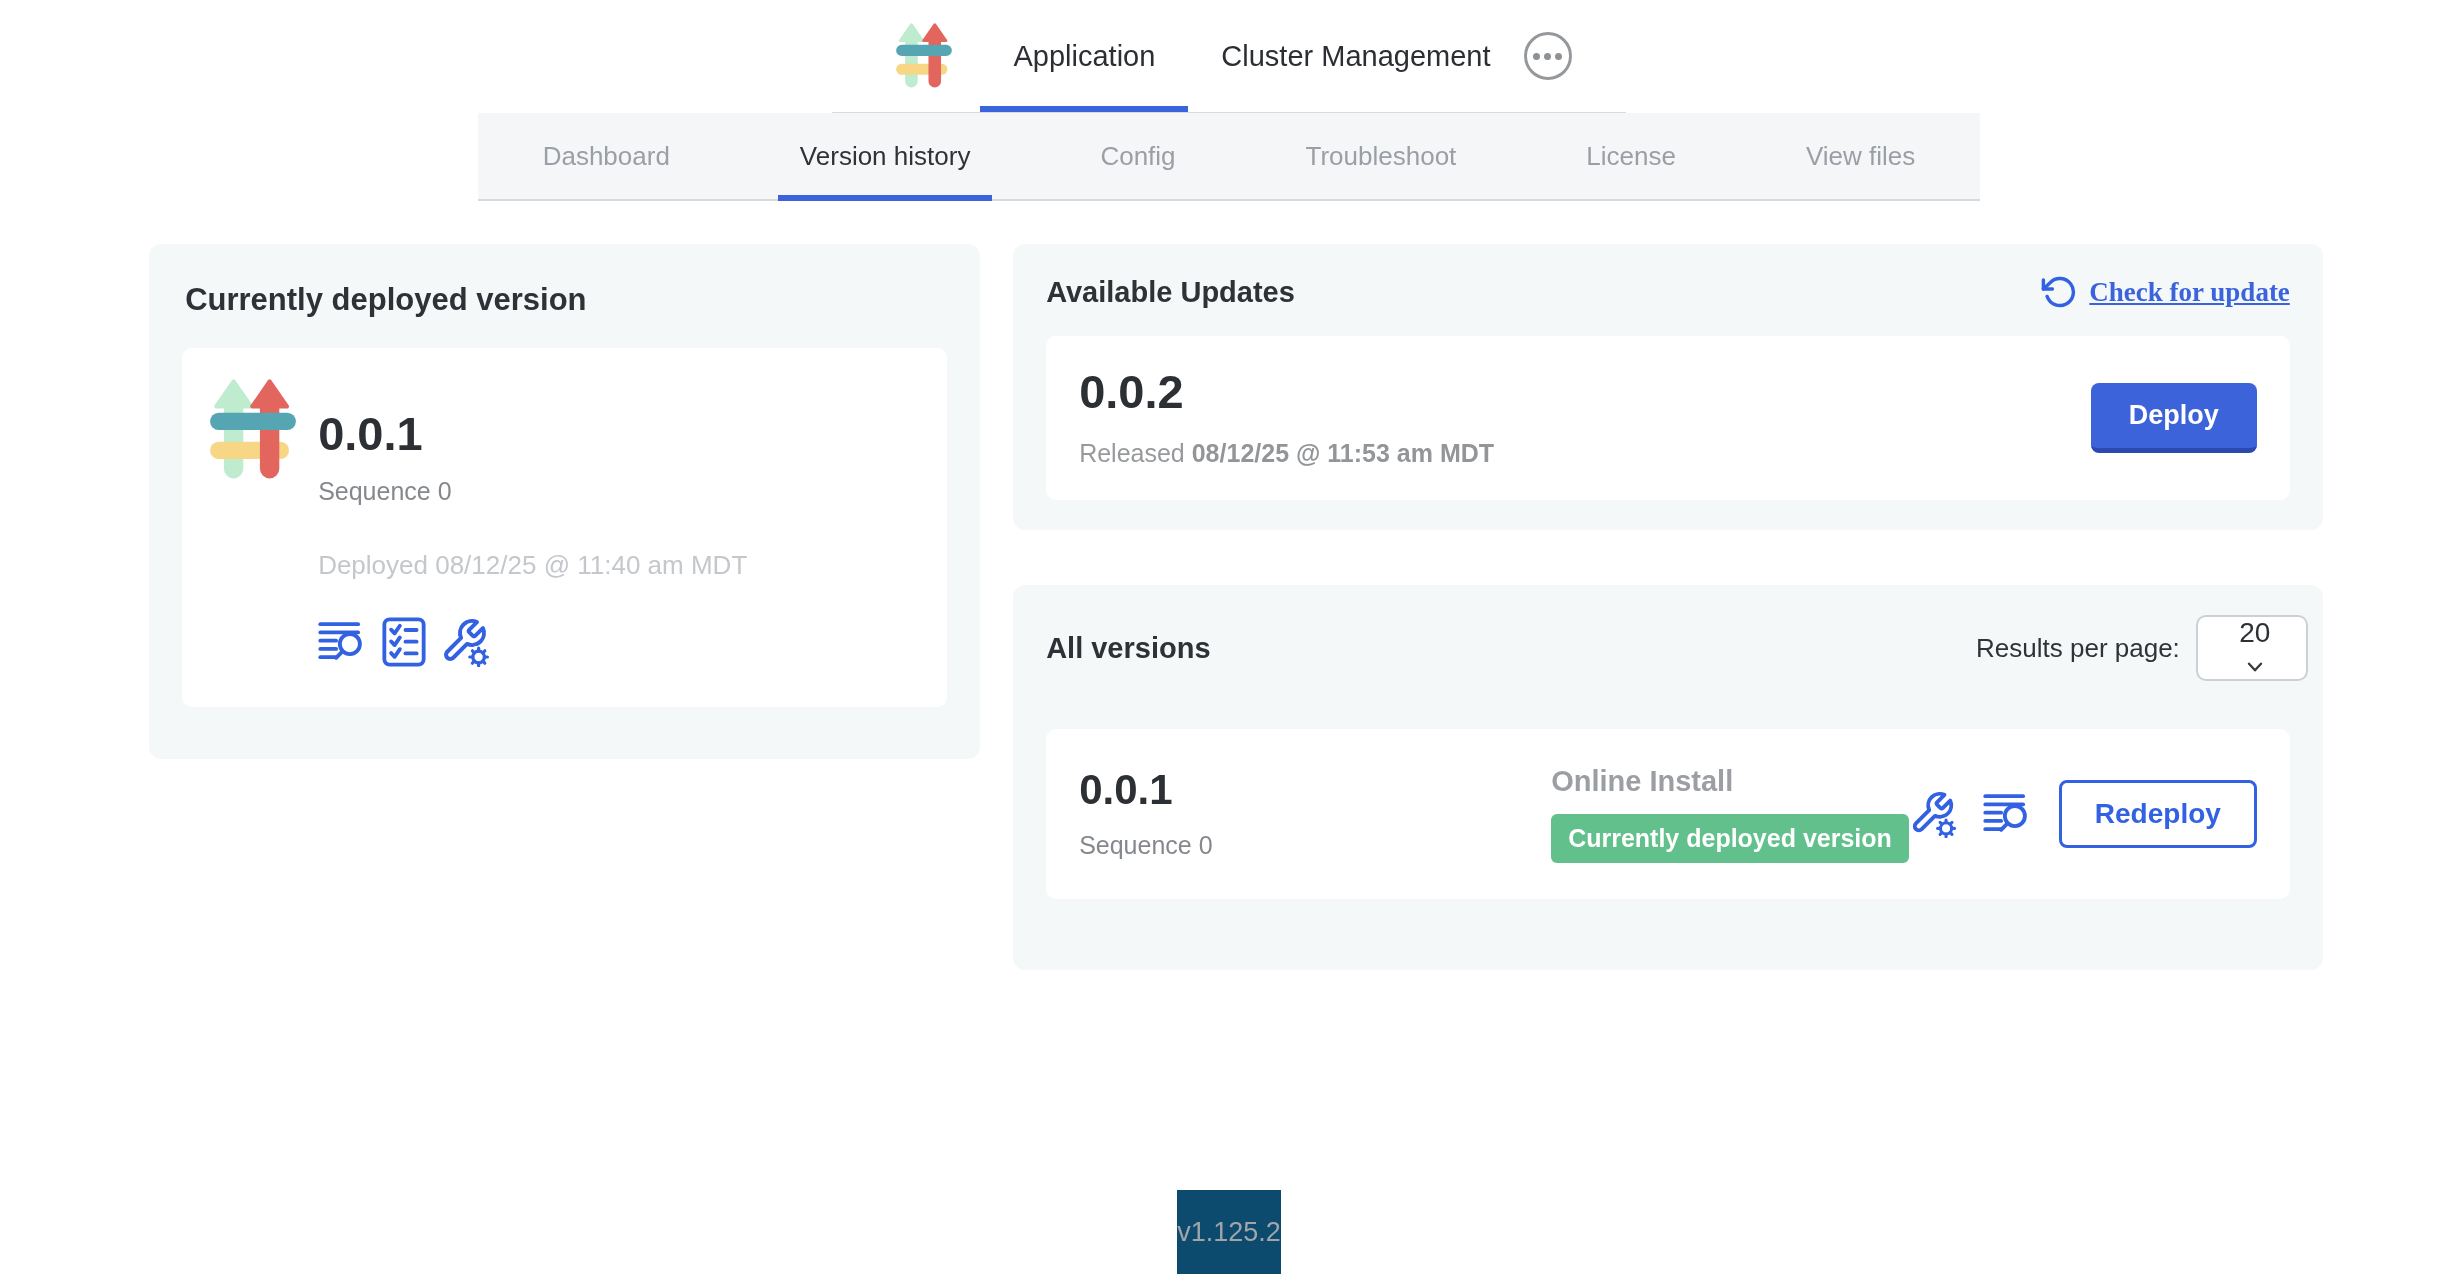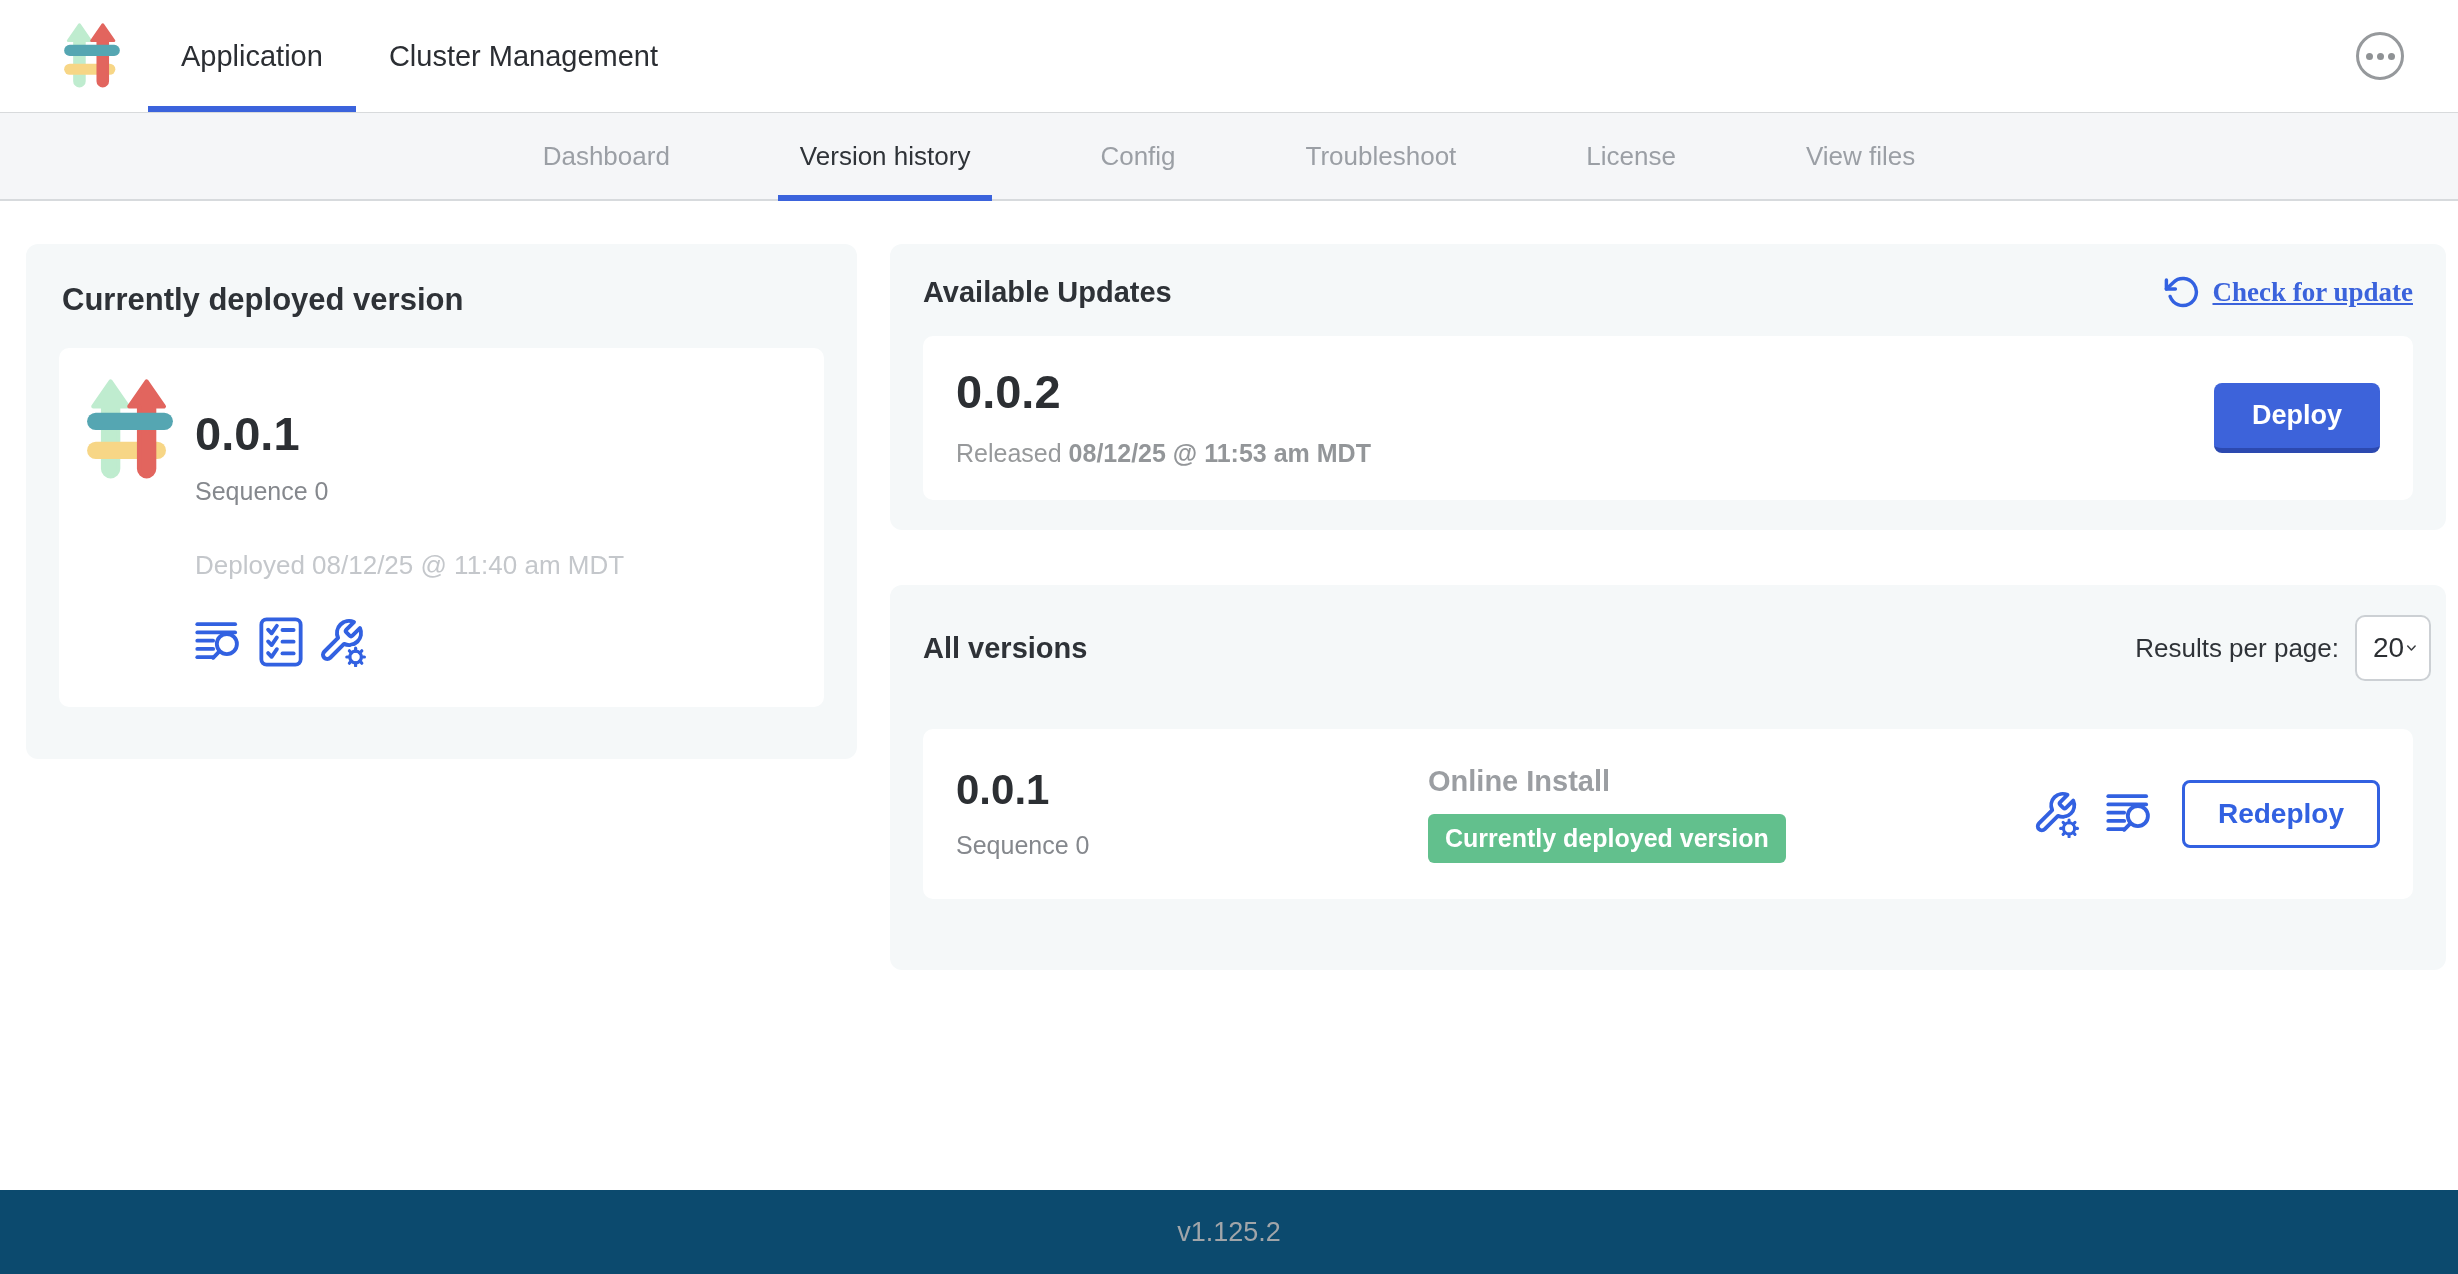--- a/index.html
+++ b/index.html
@@ -1,18 +1,18 @@
 <!DOCTYPE html>
 <html><head>
 <meta charset="utf-8">
 <style>
   * { margin:0; padding:0; box-sizing:border-box; }
   html,body { background:#fff; }
   body { font-family:"Liberation Sans","DejaVu Sans",sans-serif; color:#2e3237; }
-  .page { width:2458px; height:1274px; display:flex; flex-direction:column; overflow:hidden; background:#fff; position:relative; }
+  .page { width:2458px; height:1274px; display:flex; flex-direction:column; overflow:hidden; background:#fff; position:relative;align-items:center; }
 
   
   .header { height:113px; background:#fff; display:flex; align-items:stretch; padding-left:64px; border-bottom:1px solid #d8dadc; flex:0 0 auto; }
   .logo-wrap { align-self:center; margin-right:28px; display:flex; }
   .header-tabs { display:flex; align-items:stretch; }
   .header-tab { position:relative; display:flex; align-items:center; padding:0 33px; font-size:29px; color:#2b2e33; cursor:pointer; }
   .header-tab.active::after { content:""; position:absolute; left:0; right:0; bottom:0; height:6px; background:#3b63dc; }
   .menu-btn { margin-left:auto; margin-right:54px; align-self:center; width:48px; height:48px; border:3px solid #96999c; border-radius:50%; display:flex; align-items:center; justify-content:center; gap:4px; background:#fff; cursor:pointer; }
   .menu-btn i { width:7px; height:7px; border-radius:50%; background:#8f9295; display:block; }
 
@@ -46,21 +46,21 @@
   .check-link span { text-decoration:underline; }
 
   .update-card { background:#fff; border-radius:10px; padding:32px 33px; display:flex; align-items:center; justify-content:space-between; }
   .released { font-size:25px; color:#97999b; margin-top:24px; }
   .released b { color:#939699; }
   .deploy-btn { background:#3d63da; color:#fff; font-size:27px; font-weight:bold; border:none; border-bottom:5px solid #2c49b0; border-radius:8px; padding:17px 38px; cursor:pointer; font-family:inherit; }
 
   .allv { min-height:385px; }
   .rpp { display:flex; align-items:center; }
   .rpp-label { font-size:26px; color:#2f3338; margin-right:16px; }
-  .rpp-select { width:76px; height:66px; background:#fff; border:2px solid #ccd0d4; border-radius:10px; display:flex; align-items:center; justify-content:space-between; padding:0 10px 0 16px; font-size:28px; color:#2c2f33; cursor:pointer; margin-right:-18px; }
+  .rpp-select { width:112px; height:66px; background:#fff; border:2px solid #ccd0d4; border-radius:10px; display:flex; align-items:center; justify-content:space-between; padding:0 10px 0 16px; font-size:28px; color:#2c2f33; cursor:pointer; margin-right:-18px;flex-direction:column; }
   .version-row { margin-top:48px; background:#fff; border-radius:10px; padding:36px 33px; display:flex; align-items:center; }
   .vr-left { width:472px; flex:0 0 auto; }
   .vr-left .ver-big { font-size:42px; }
   .vr-mid { flex:1 1 auto; }
   .install-type { font-size:29px; font-weight:bold; color:#9b9ea2; }
   .badge { display:inline-block; margin-top:16px; background:#62c08d; color:#fff; font-size:25px; font-weight:bold; padding:10px 17px; border-radius:6px; }
   .vr-actions { display:flex; align-items:center; gap:26px; flex:0 0 auto; }
   .redeploy-btn { background:#fff; border:3px solid #3261e1; color:#3261e1; font-size:28px; font-weight:bold; border-radius:8px; padding:15px 33px; cursor:pointer; font-family:inherit; }
 
   

